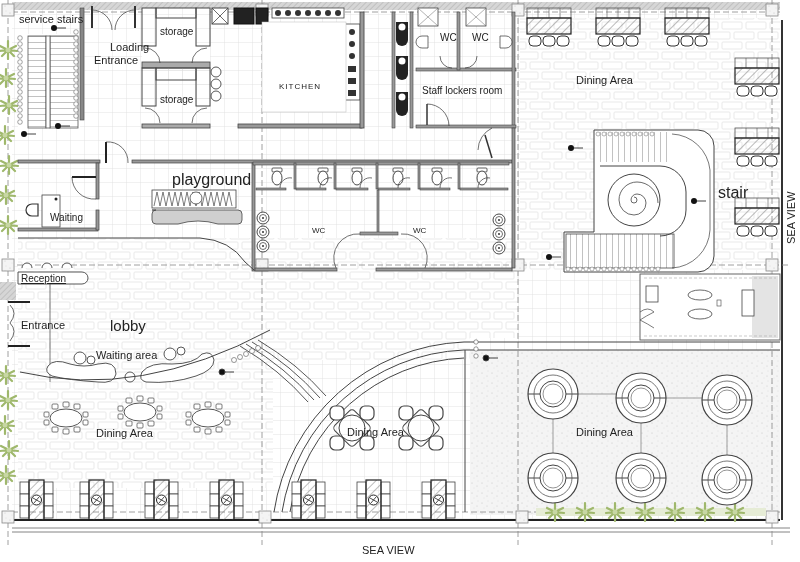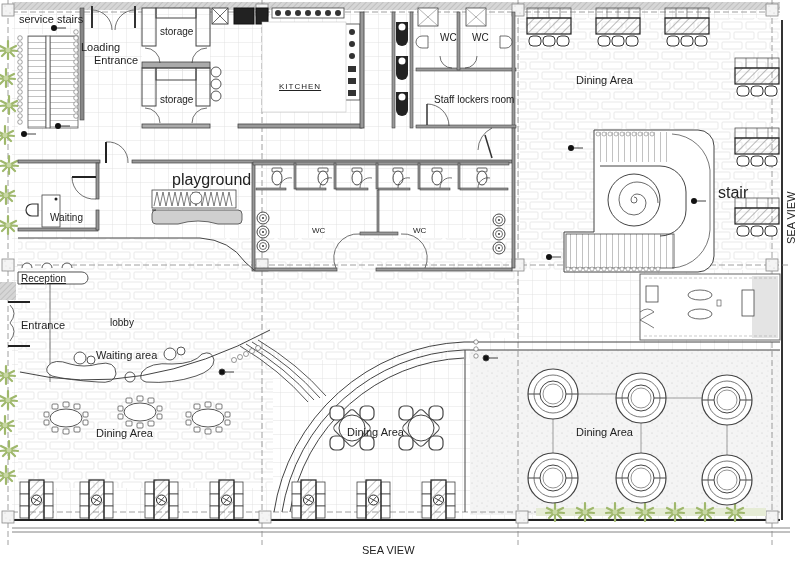--- a/index.html
+++ b/index.html
@@ -2,22 +2,22 @@
 <html><head>
 <meta charset="utf-8">
 <style>
   html, body { margin: 0; padding: 0; background: #ffffff; }
   body { width: 800px; height: 562px; overflow: hidden; position: relative; font-family: "Liberation Sans", sans-serif; }
   #plan { position: absolute; left: 0; top: 0; width: 800px; height: 562px; }
   .lbl { position: absolute; font-family: "Liberation Sans", sans-serif; color: #222; white-space: nowrap; line-height: 1; }
   .lbl.s10 { font-size: 10px; }
   .lbl.s11 { font-size: 11px; }
   .lbl.s12 { font-size: 16px; }
-  .lbl.s13 { font-size: 10px; }
-  .lbl.kitchen { font-size: 8px; letter-spacing: 1px; text-decoration: underline; }
+  .lbl.s13 { font-size: 15px; }
+  .lbl.kitchen { font-size: 8px; letter-spacing: 1px; }
   .lbl.vert { transform: rotate(-90deg); transform-origin: left top; }
 </style>
 </head>
 <body>
 
 <svg id="plan" viewBox="0 0 800 562" xmlns="http://www.w3.org/2000/svg">
   <defs>
     <pattern id="grid" width="14" height="14" patternUnits="userSpaceOnUse">
       <path d="M14 0 L0 0 0 14" fill="none" stroke="#dcdcdc" stroke-width="0.8"></path>
     </pattern>
@@ -540,28 +540,28 @@
     <use href="#roundBooth" x="553" y="394"></use>
       <use href="#roundBooth" x="641" y="398"></use>
       <use href="#roundBooth" x="727" y="400"></use>
     <use href="#roundBooth" x="553" y="478"></use>
       <use href="#roundBooth" x="641" y="478"></use>
       <use href="#roundBooth" x="727" y="480"></use>
   </g>
 </svg>
 
 <span class="lbl s11" style="left:19px;top:14px;text-align:right;">service stairs</span>
-<span class="lbl s11" style="left:81px;top:42px;">Loading</span>
+<span class="lbl s11" style="left:110px;top:42px;">Loading</span>
 <span class="lbl s11" style="left:94px;top:55px;">Entrance</span>
 <span class="lbl s10" style="left:160px;top:27px;">storage</span>
 <span class="lbl s10" style="left:160px;top:95px;">storage</span>
 <span class="lbl kitchen" style="left:279px;top:83px;">KITCHEN</span>
 <span class="lbl s10" style="left:440px;top:33px;">WC</span>
 <span class="lbl s10" style="left:472px;top:33px;">WC</span>
-<span class="lbl s10" style="left:422px;top:95px;padding-left:12px;">Staff lockers room</span>
+<span class="lbl s10" style="left:422px;top:86px;">Staff lockers room</span>
 <span class="lbl s11" style="left:576px;top:75px;">Dining Area</span>
 <span class="lbl s10" style="left:50px;top:213px;">Waiting</span>
 <span class="lbl s12" style="left:172px;top:172px;">playground</span>
 <span class="lbl s8" style="left:312px;top:227px;font-size:8px;">WC</span>
 <span class="lbl s8" style="left:413px;top:227px;font-size:8px;">WC</span>
 <span class="lbl s12" style="left:682px;top:185px;margin-left:36px;">stair</span>
 <span class="lbl s10" style="left:21px;top:274px;text-decoration:underline;">Reception</span>
 <span class="lbl s11" style="left:21px;top:320px;">Entrance</span>
 <span class="lbl s13" style="left:110px;top:318px;">lobby</span>
 <span class="lbl s11" style="left:96px;top:350px;">Waiting area</span>

